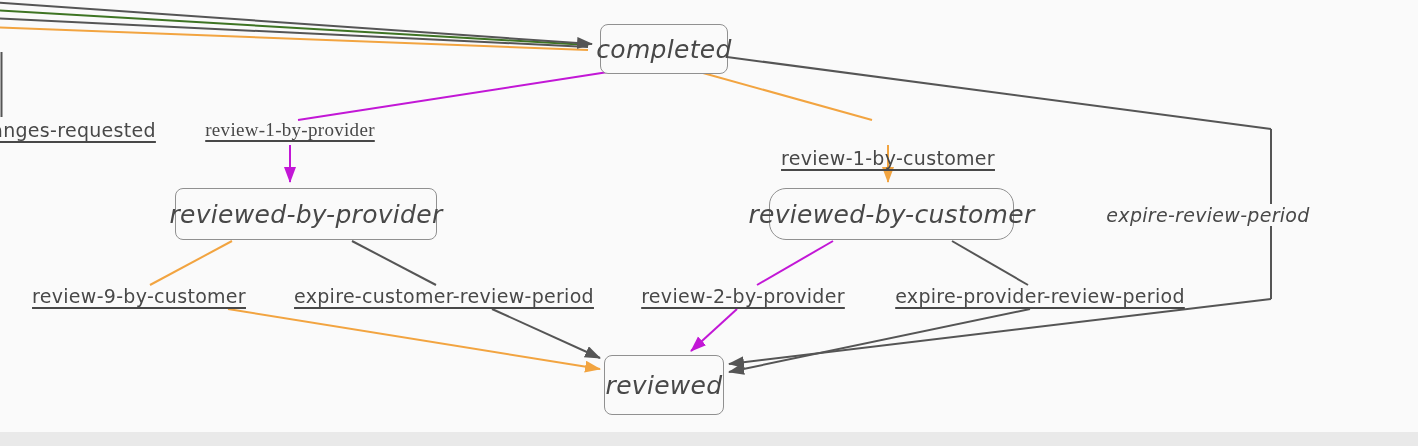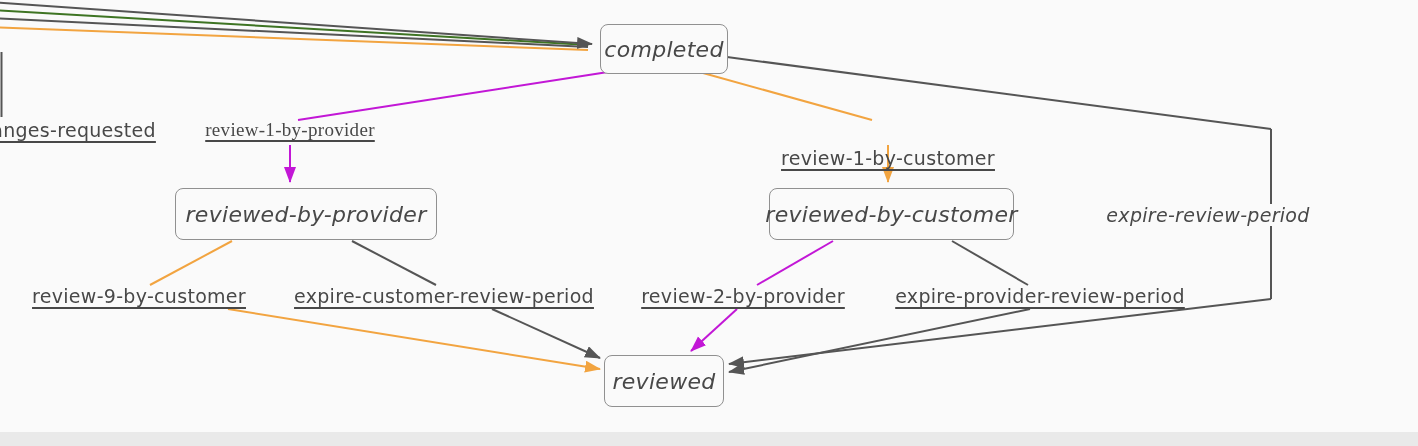--- a/index.html
+++ b/index.html
@@ -29,21 +29,21 @@
   .m-gray{fill:var(--edge-gray);}
   .m-orange{fill:var(--edge-orange);}
   .m-magenta{fill:var(--edge-magenta);}
   .state{
     position:absolute;
     display:flex;align-items:center;justify-content:center;
     background:var(--background);
     border:1px solid var(--node-border);
     border-radius:8px;
     font-style:italic;
-    font-size:22px;
+    font-size:25px;
     letter-spacing:.3px;
     white-space:nowrap;
     z-index:2;
   }
   .t-label{
     position:absolute;
     transform:translateX(-50%);
     white-space:nowrap;
     font-size:19px;
     letter-spacing:.3px;
@@ -127,25 +127,25 @@
 </svg>
 
 <div class="state" style="left:600px;top:24px;width:128px;height:50px;">
   <span>completed</span>
 </div>
 
 <div class="state" style="left:175px;top:188px;width:262px;height:52px;">
   <span>reviewed-by-provider</span>
 </div>
 
-<div class="state" style="left:769px;top:188px;width:245px;height:52px;">
+<div class="state" style="left:769px;top:188px;width:245px;height:52px;border-radius:17px;">
   <span>reviewed-by-customer</span>
 </div>
 
-<div class="state" style="left:604px;top:355px;width:120px;height:52px;">
+<div class="state" style="left:604px;top:355px;width:120px;height:60px;">
   <span>reviewed</span>
 </div>
 
 <div class="t-label" style="left:62px;top:119px;">changes-requested</div>
 
 <div class="t-label" style="left:290px;top:119px;font-family:Liberation Serif, serif;">review-1-by-provider</div>
 
 <div class="t-label" style="left:888px;top:119px;margin-top:28px;">review-1-by-customer</div>
 
 <div class="t-label plain" style="left:1208px;top:204px;font-style:italic;">expire-review-period</div>

